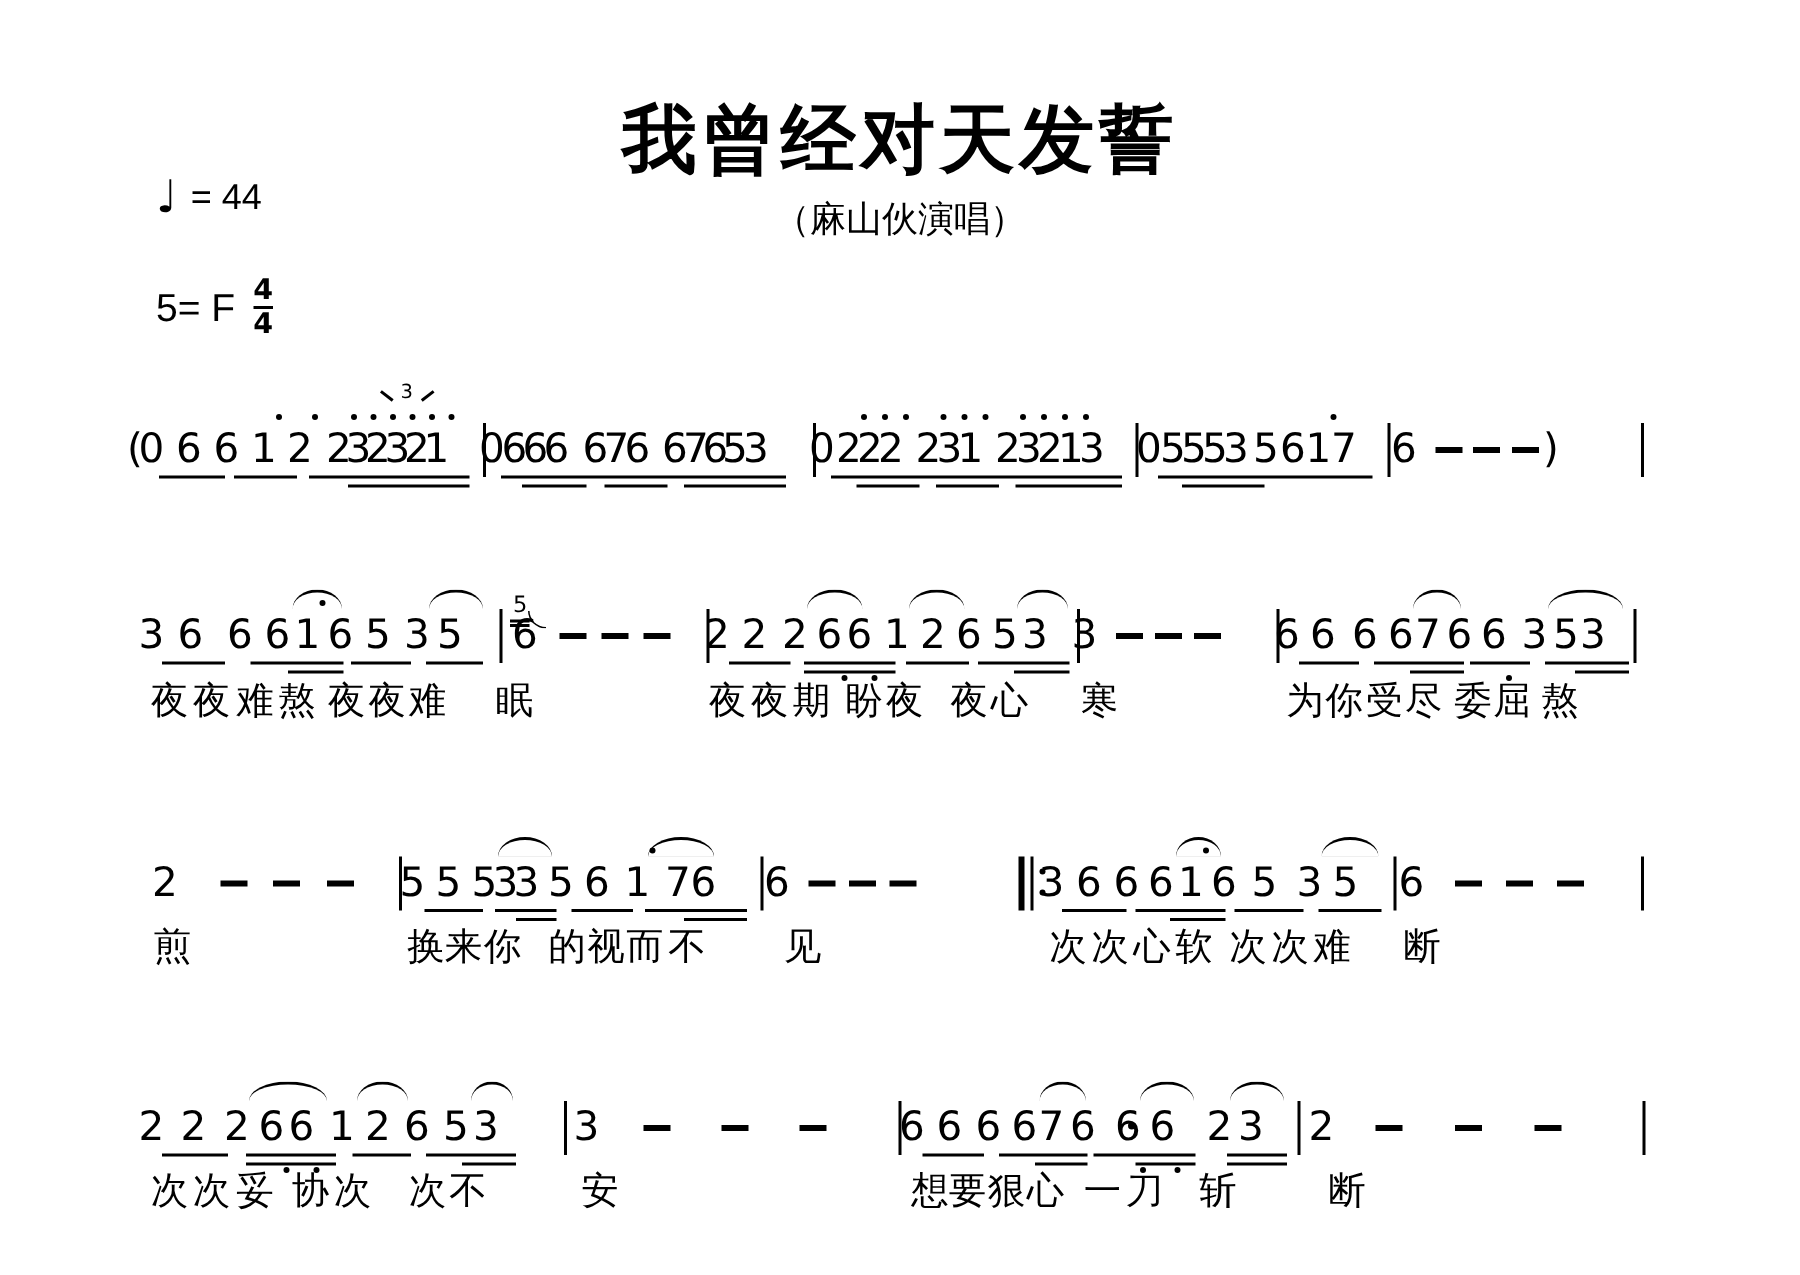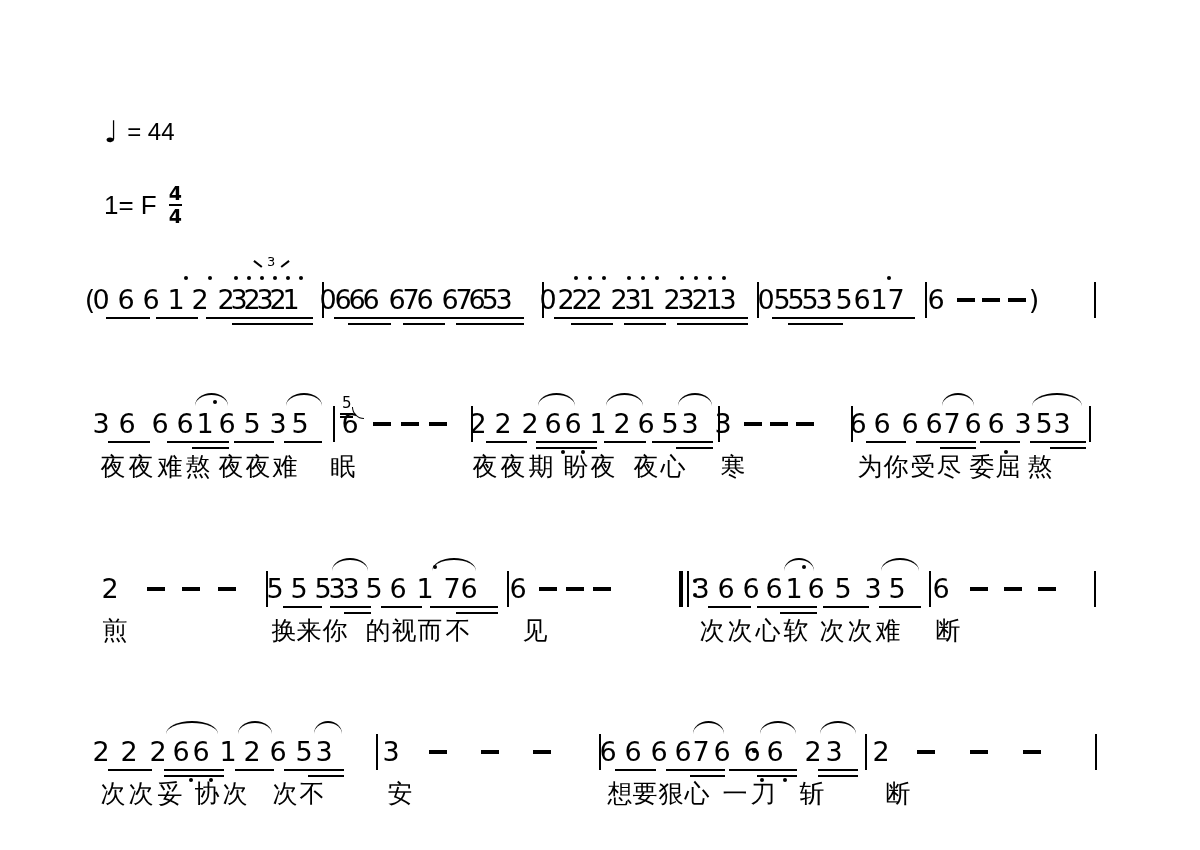--- a/index.html
+++ b/index.html
@@ -33,28 +33,30 @@
         border-bottom:1.6px solid #000;border-radius:0 0 0 100%;}
   .rthick{position:absolute;width:4px;height:36px;background:#000;}
   .rthin{position:absolute;width:2px;height:36px;background:#000;}
   .rdot{position:absolute;width:4px;height:4px;border-radius:50%;background:#000;}
   .augdot{position:absolute;width:5px;height:5px;border-radius:50%;background:#000;}
 </style>
 </head>
 <body>
 
 <div class="sheet">
+  <div class="title">我曾经对天发誓</div>
+  <div class="subtitle">（麻山伙演唱）</div>
 
   <div class="tempo">
     <span class="tnote">♩</span>
     <span>=  44</span>
   </div>
 
   <div class="keyrow">
-    <span>1= F</span>
+    <span>5= F</span>
     <span class="frac">
       <span class="ftop">4</span>
       <span class="fbot">4</span>
     </span>
   </div>
 
 
   <div id="score">
       <div class="note" style="left: 90px; top: 284px;">(</div>
       <div class="note" style="left: 101px; top: 284px;">0</div>

